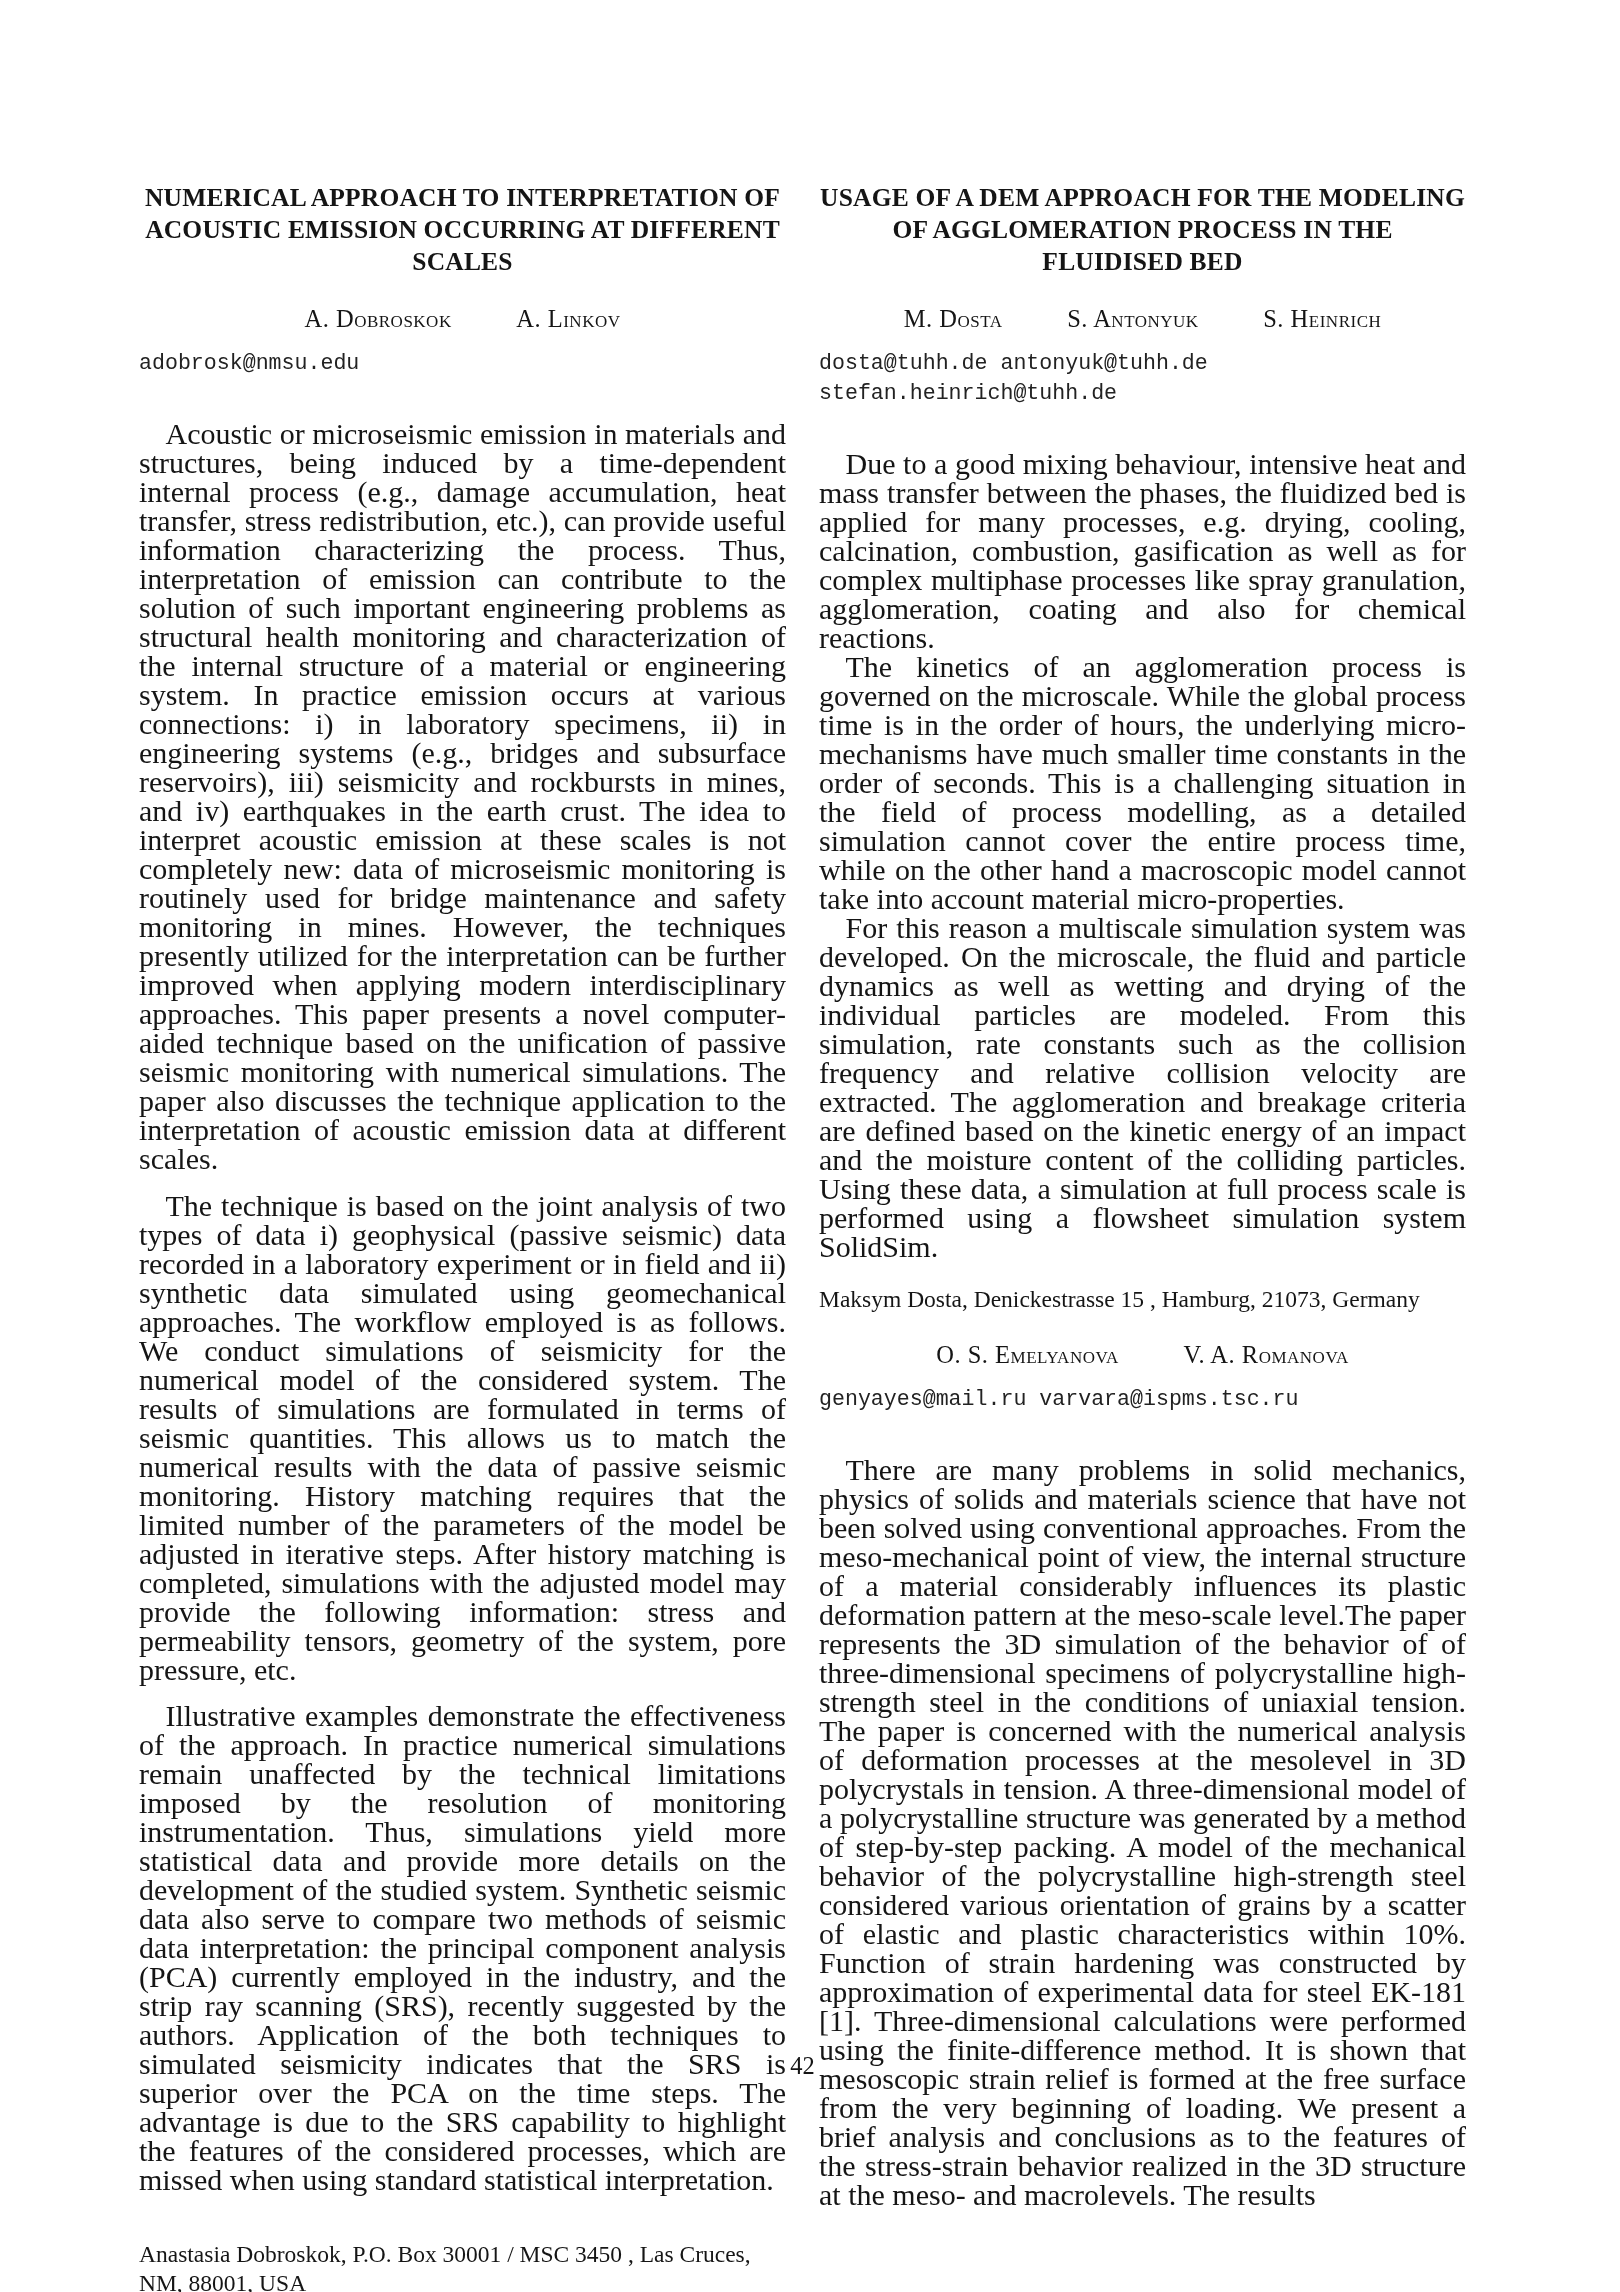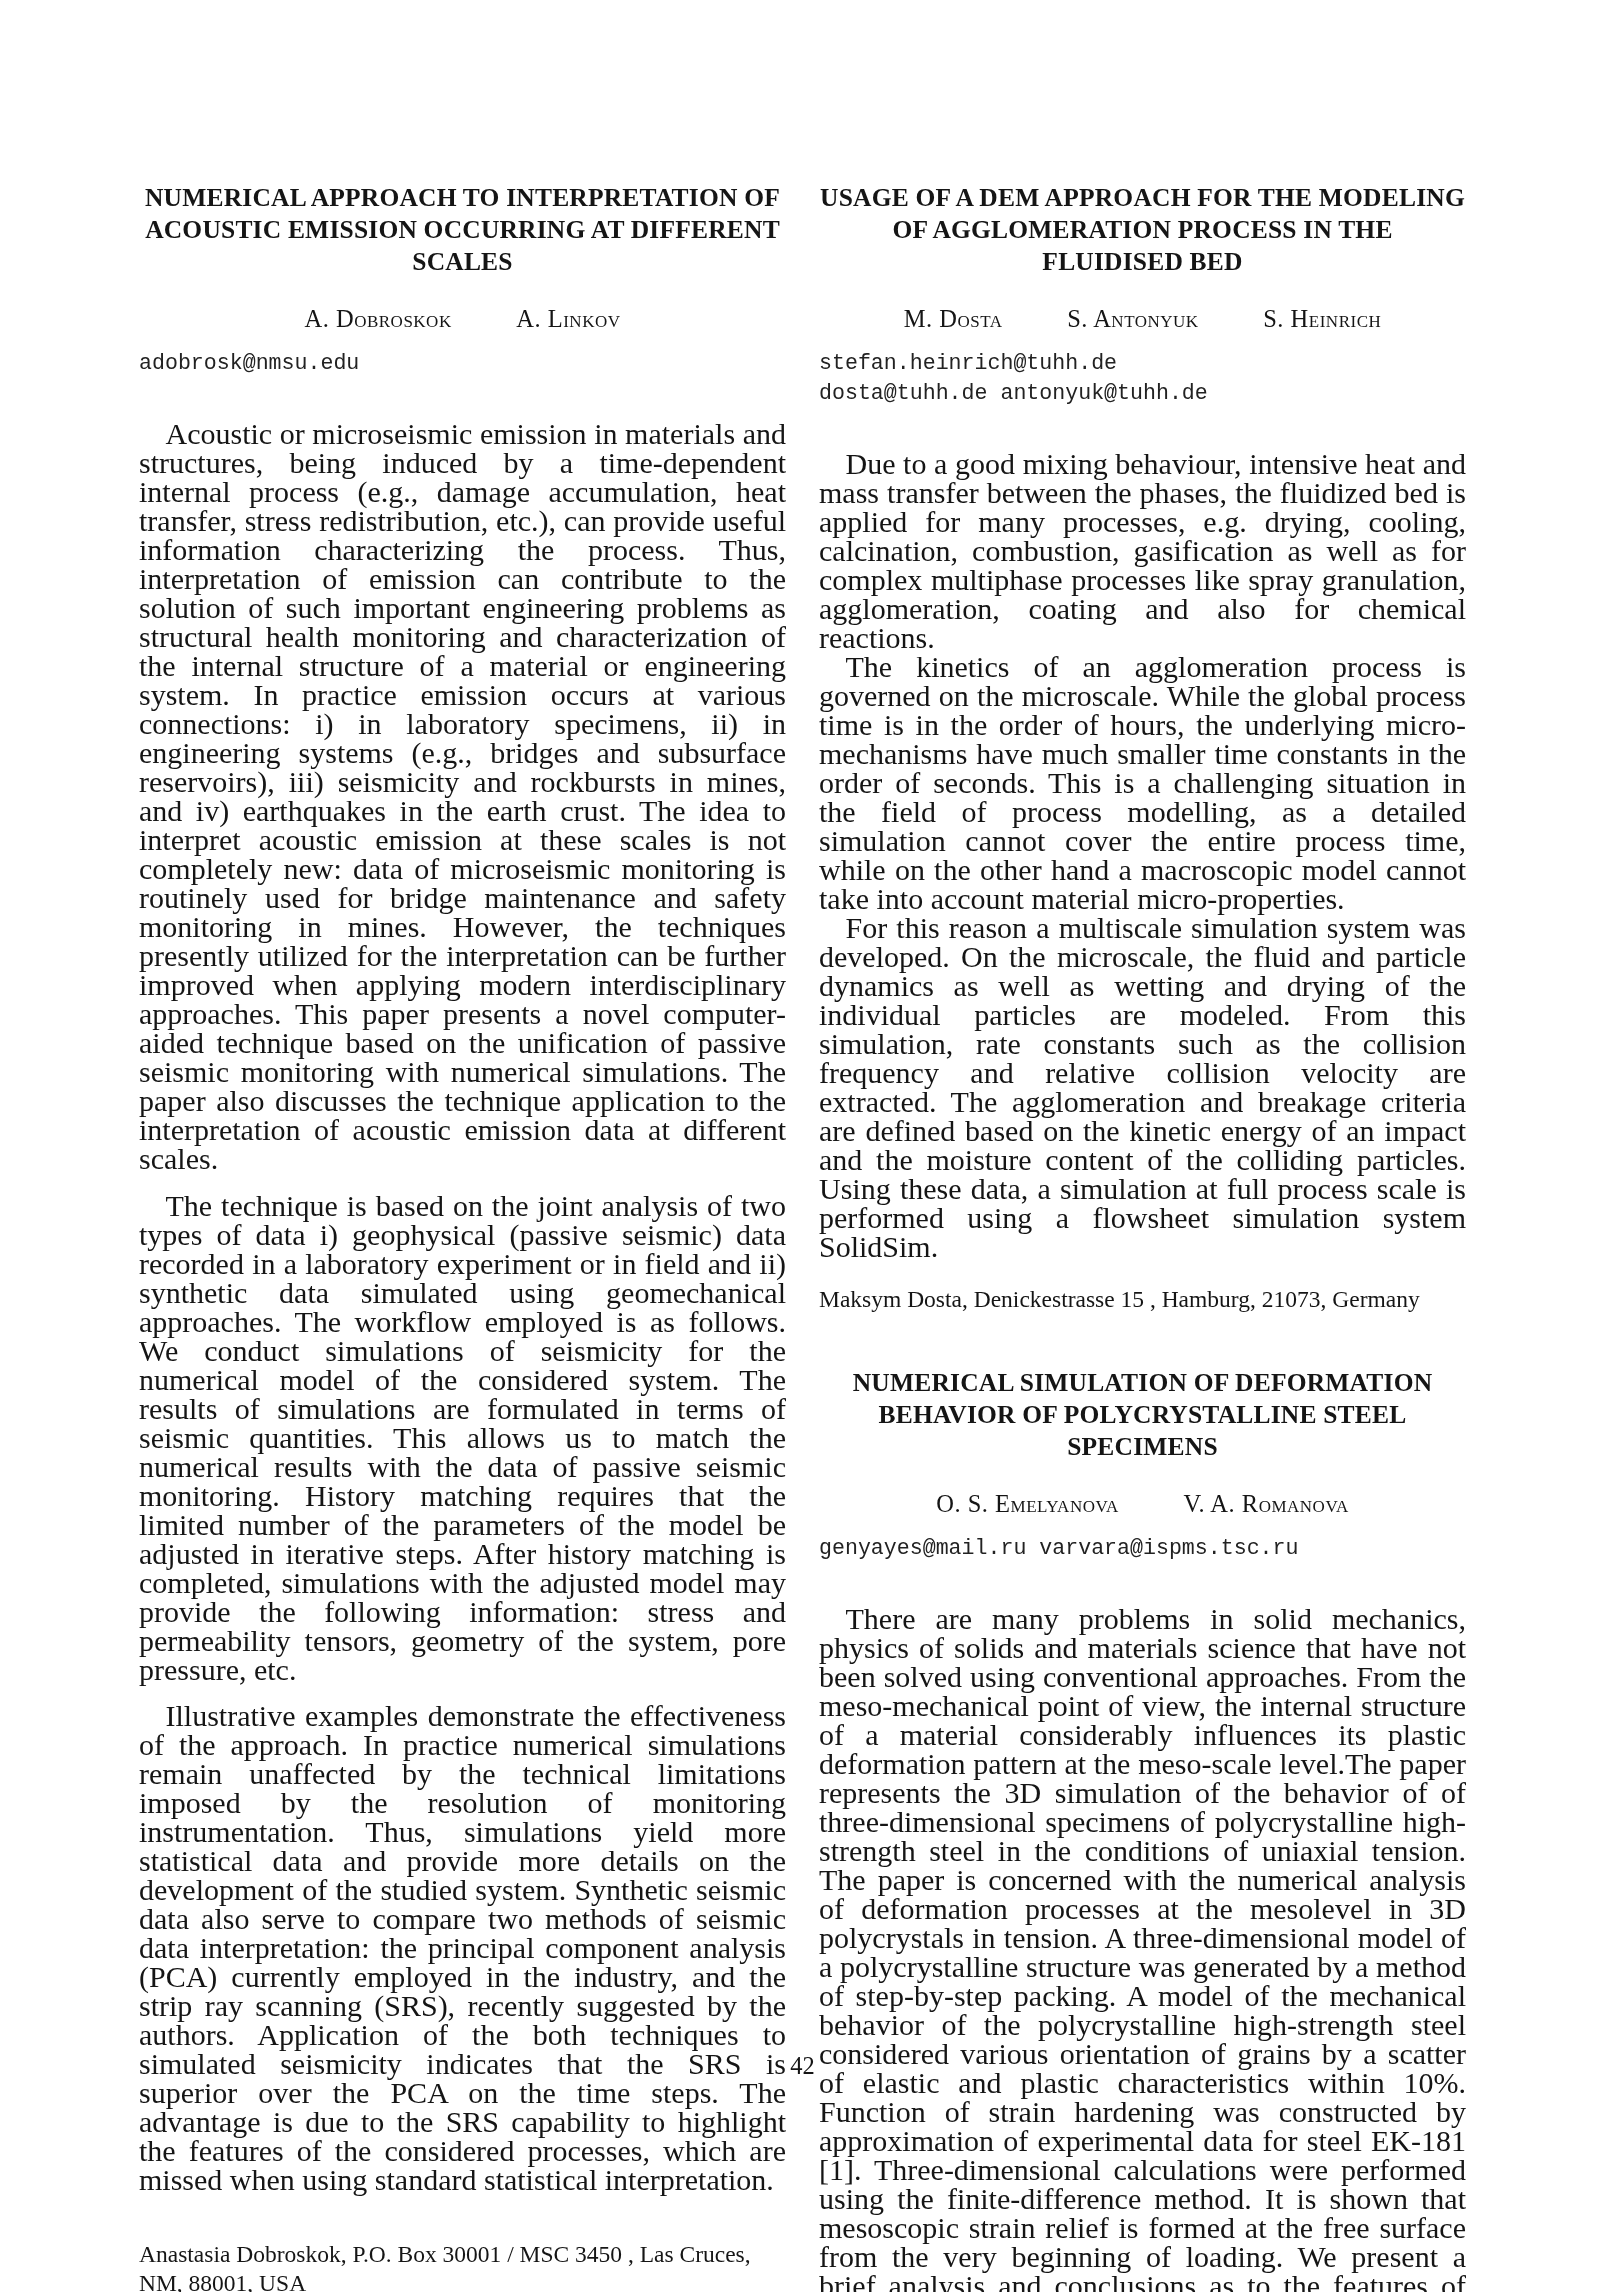--- a/index.html
+++ b/index.html
@@ -81,33 +81,32 @@
   <div class="column col-right">
 
     <section class="abstract">
       <h2 class="abs-title">USAGE OF A DEM APPROACH FOR THE MODELING OF AGGLOMERATION PROCESS IN THE FLUIDISED BED</h2>
       <div class="authors">
         <span class="author">M. Dosta</span>
         <span class="author">S. Antonyuk</span>
         <span class="author">S. Heinrich</span>
       </div>
       <div class="emails">
+        <div>dosta@tuhh.de antonyuk@tuhh.de</div>
         <div>stefan.heinrich@tuhh.de</div>
-        <div>dosta@tuhh.de antonyuk@tuhh.de</div>
       </div>
       <div class="paras">
         <p>Due to a good mixing behaviour, intensive heat and mass transfer between the phases, the fluidized bed is applied for many processes, e.g. drying, cooling, calcination, combustion, gasification as well as for complex multiphase processes like spray granulation, agglomeration, coating and also for chemical reactions.</p>
         <p>The kinetics of an agglomeration process is governed on the microscale. While the global process time is in the order of hours, the underlying micro-mechanisms have much smaller time constants in the order of seconds. This is a challenging situation in the field of process modelling, as a detailed simulation cannot cover the entire process time, while on the other hand a macroscopic model cannot take into account material micro-properties.</p>
         <p>For this reason a multiscale simulation system was developed. On the microscale, the fluid and particle dynamics as well as wetting and drying of the individual particles are modeled. From this simulation, rate constants such as the collision frequency and relative collision velocity are extracted. The agglomeration and breakage criteria are defined based on the kinetic energy of an impact and the moisture content of the colliding particles. Using these data, a simulation at full process scale is performed using a flowsheet simulation system SolidSim.</p>
       </div>
       <div class="address address-right">Maksym Dosta, Denickestrasse 15 , Hamburg, 21073, Germany</div>
     </section>
 
     <section class="abstract abstract-second">
-      <h2 class="abs-title">NUMERICAL SIMULATION OF DEFORMATION BEHAVIOR OF POLYCRYSTALLINE STEEL SPECIMENS</h2>
       <div class="authors">
         <span class="author">O. S. Emelyanova</span>
         <span class="author">V. A. Romanova</span>
       </div>
       <div class="emails">
         <div>genyayes@mail.ru varvara@ispms.tsc.ru</div>
       </div>
       <div class="paras">
         <p>There are many problems in solid mechanics, physics of solids and materials science that have not been solved using conventional approaches. From the meso-mechanical point of view, the internal structure of a material considerably influences its plastic deformation pattern at the meso-scale level.The paper represents the 3D simulation of the behavior of of three-dimensional specimens of polycrystalline high-strength steel in the conditions of uniaxial tension. The paper is concerned with the numerical analysis of deformation processes at the mesolevel in 3D polycrystals in tension. A three-dimensional model of a polycrystalline structure was generated by a method of step-by-step packing. A model of the mechanical behavior of the polycrystalline high-strength steel considered various orientation of grains by a scatter of elastic and plastic characteristics within 10%. Function of strain hardening was constructed by approximation of experimental data for steel EK-181 [1]. Three-dimensional calculations were performed using the finite-difference method. It is shown that mesoscopic strain relief is formed at the free surface from the very beginning of loading. We present a brief analysis and conclusions as to the features of the stress-strain behavior realized in the 3D structure at the meso- and macrolevels. The results</p>
       </div>

